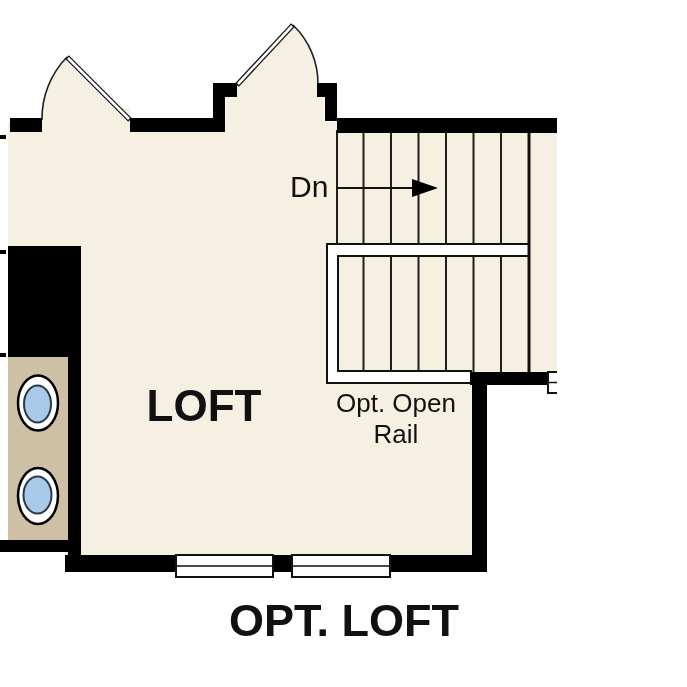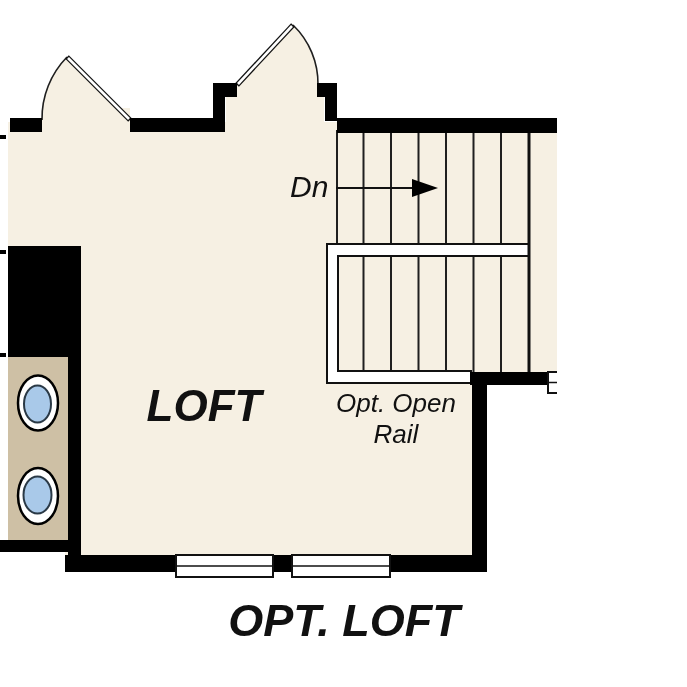--- a/index.html
+++ b/index.html
@@ -2,21 +2,20 @@
 <html><head>
 <meta charset="utf-8">
 <style>
   html, body { margin: 0; padding: 0; background: #ffffff; }
   .stage {
     position: relative;
     width: 557px;
     height: 687px;
     overflow: hidden;
     font-family: "Liberation Sans", sans-serif;
-    font-style: italic;
   }
   svg { display: block; }
   text { fill: #111111; }
   .room-label   { font-size: 44px; font-weight: bold; }
   .title-label  { font-size: 45px; font-weight: bold; }
   .note-label   { font-size: 26px; }
   .dn-label     { font-size: 30px; }
 </style>
 </head>
 <body>

